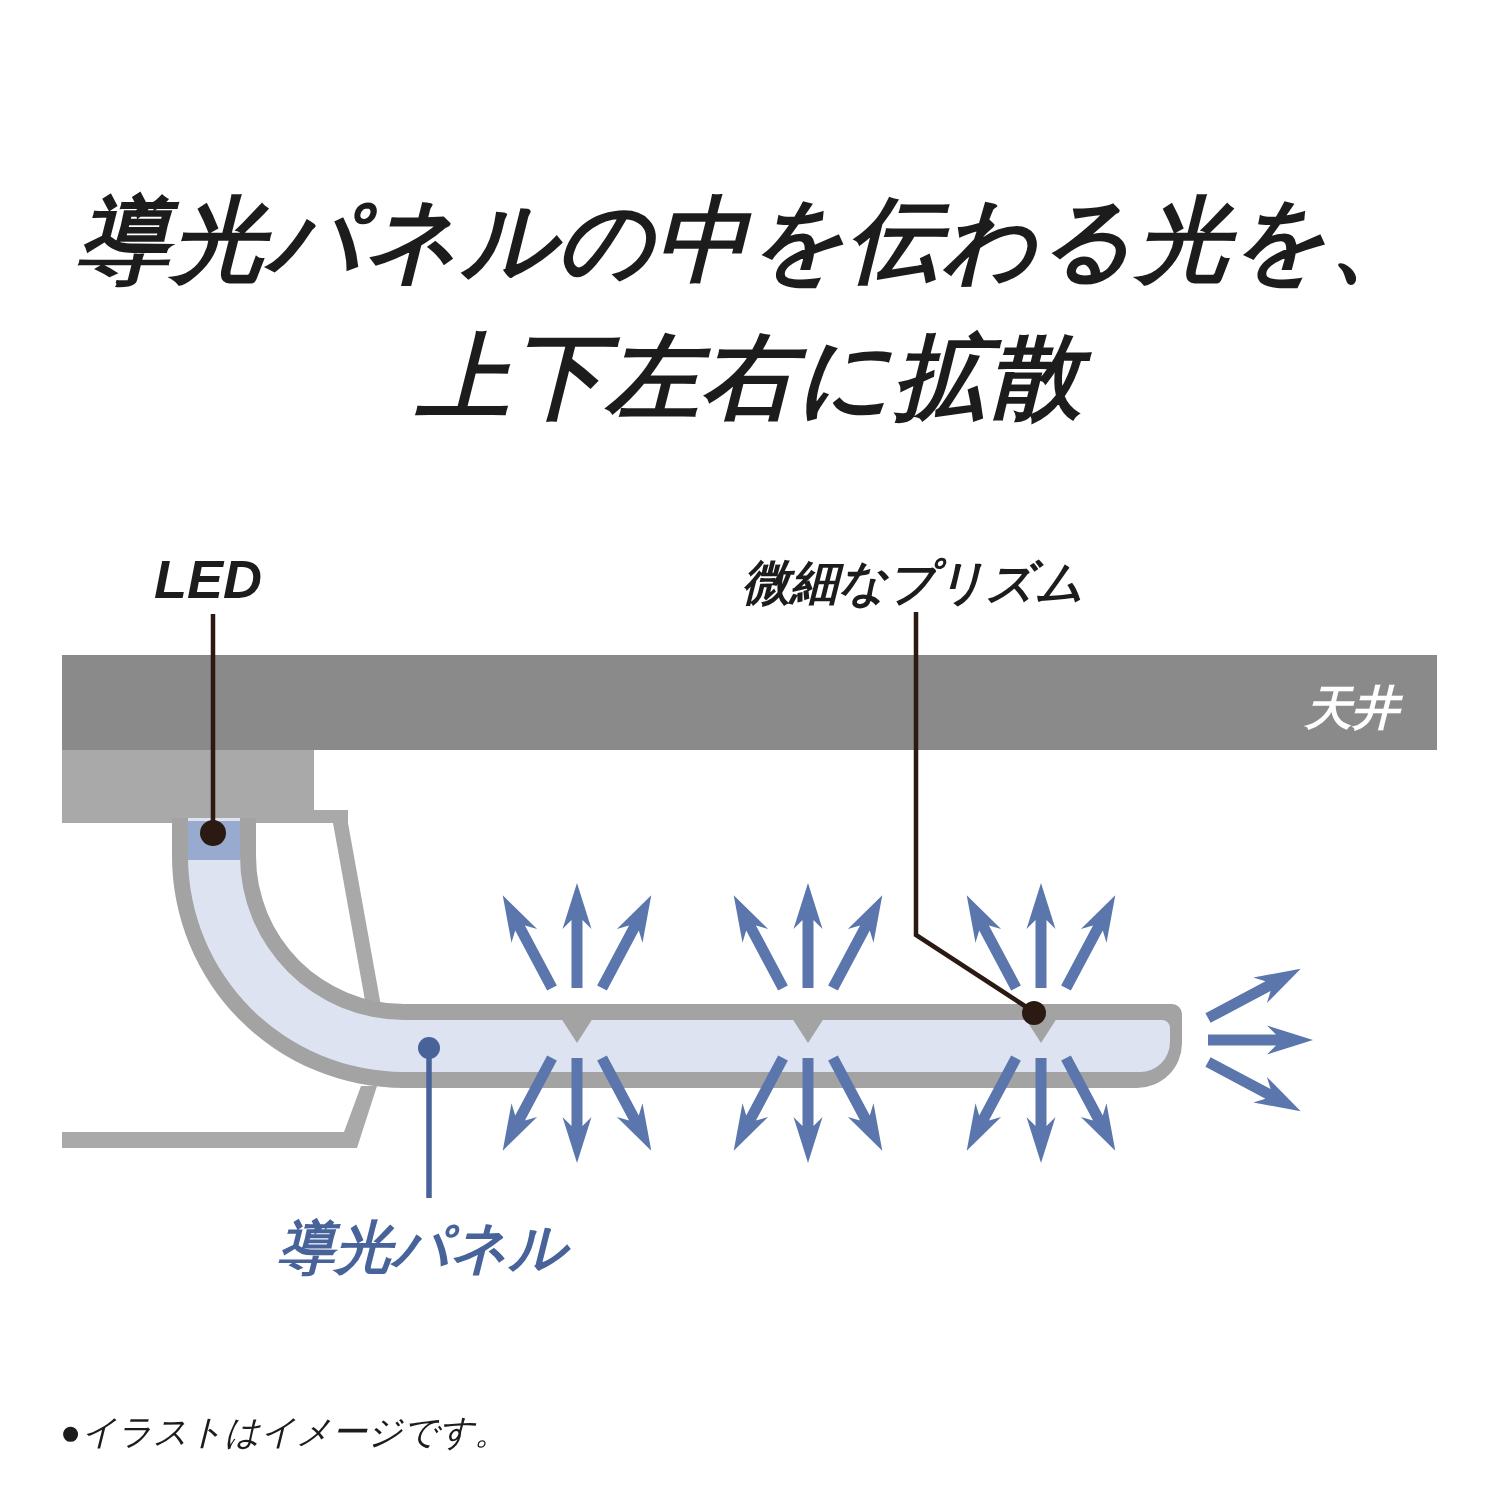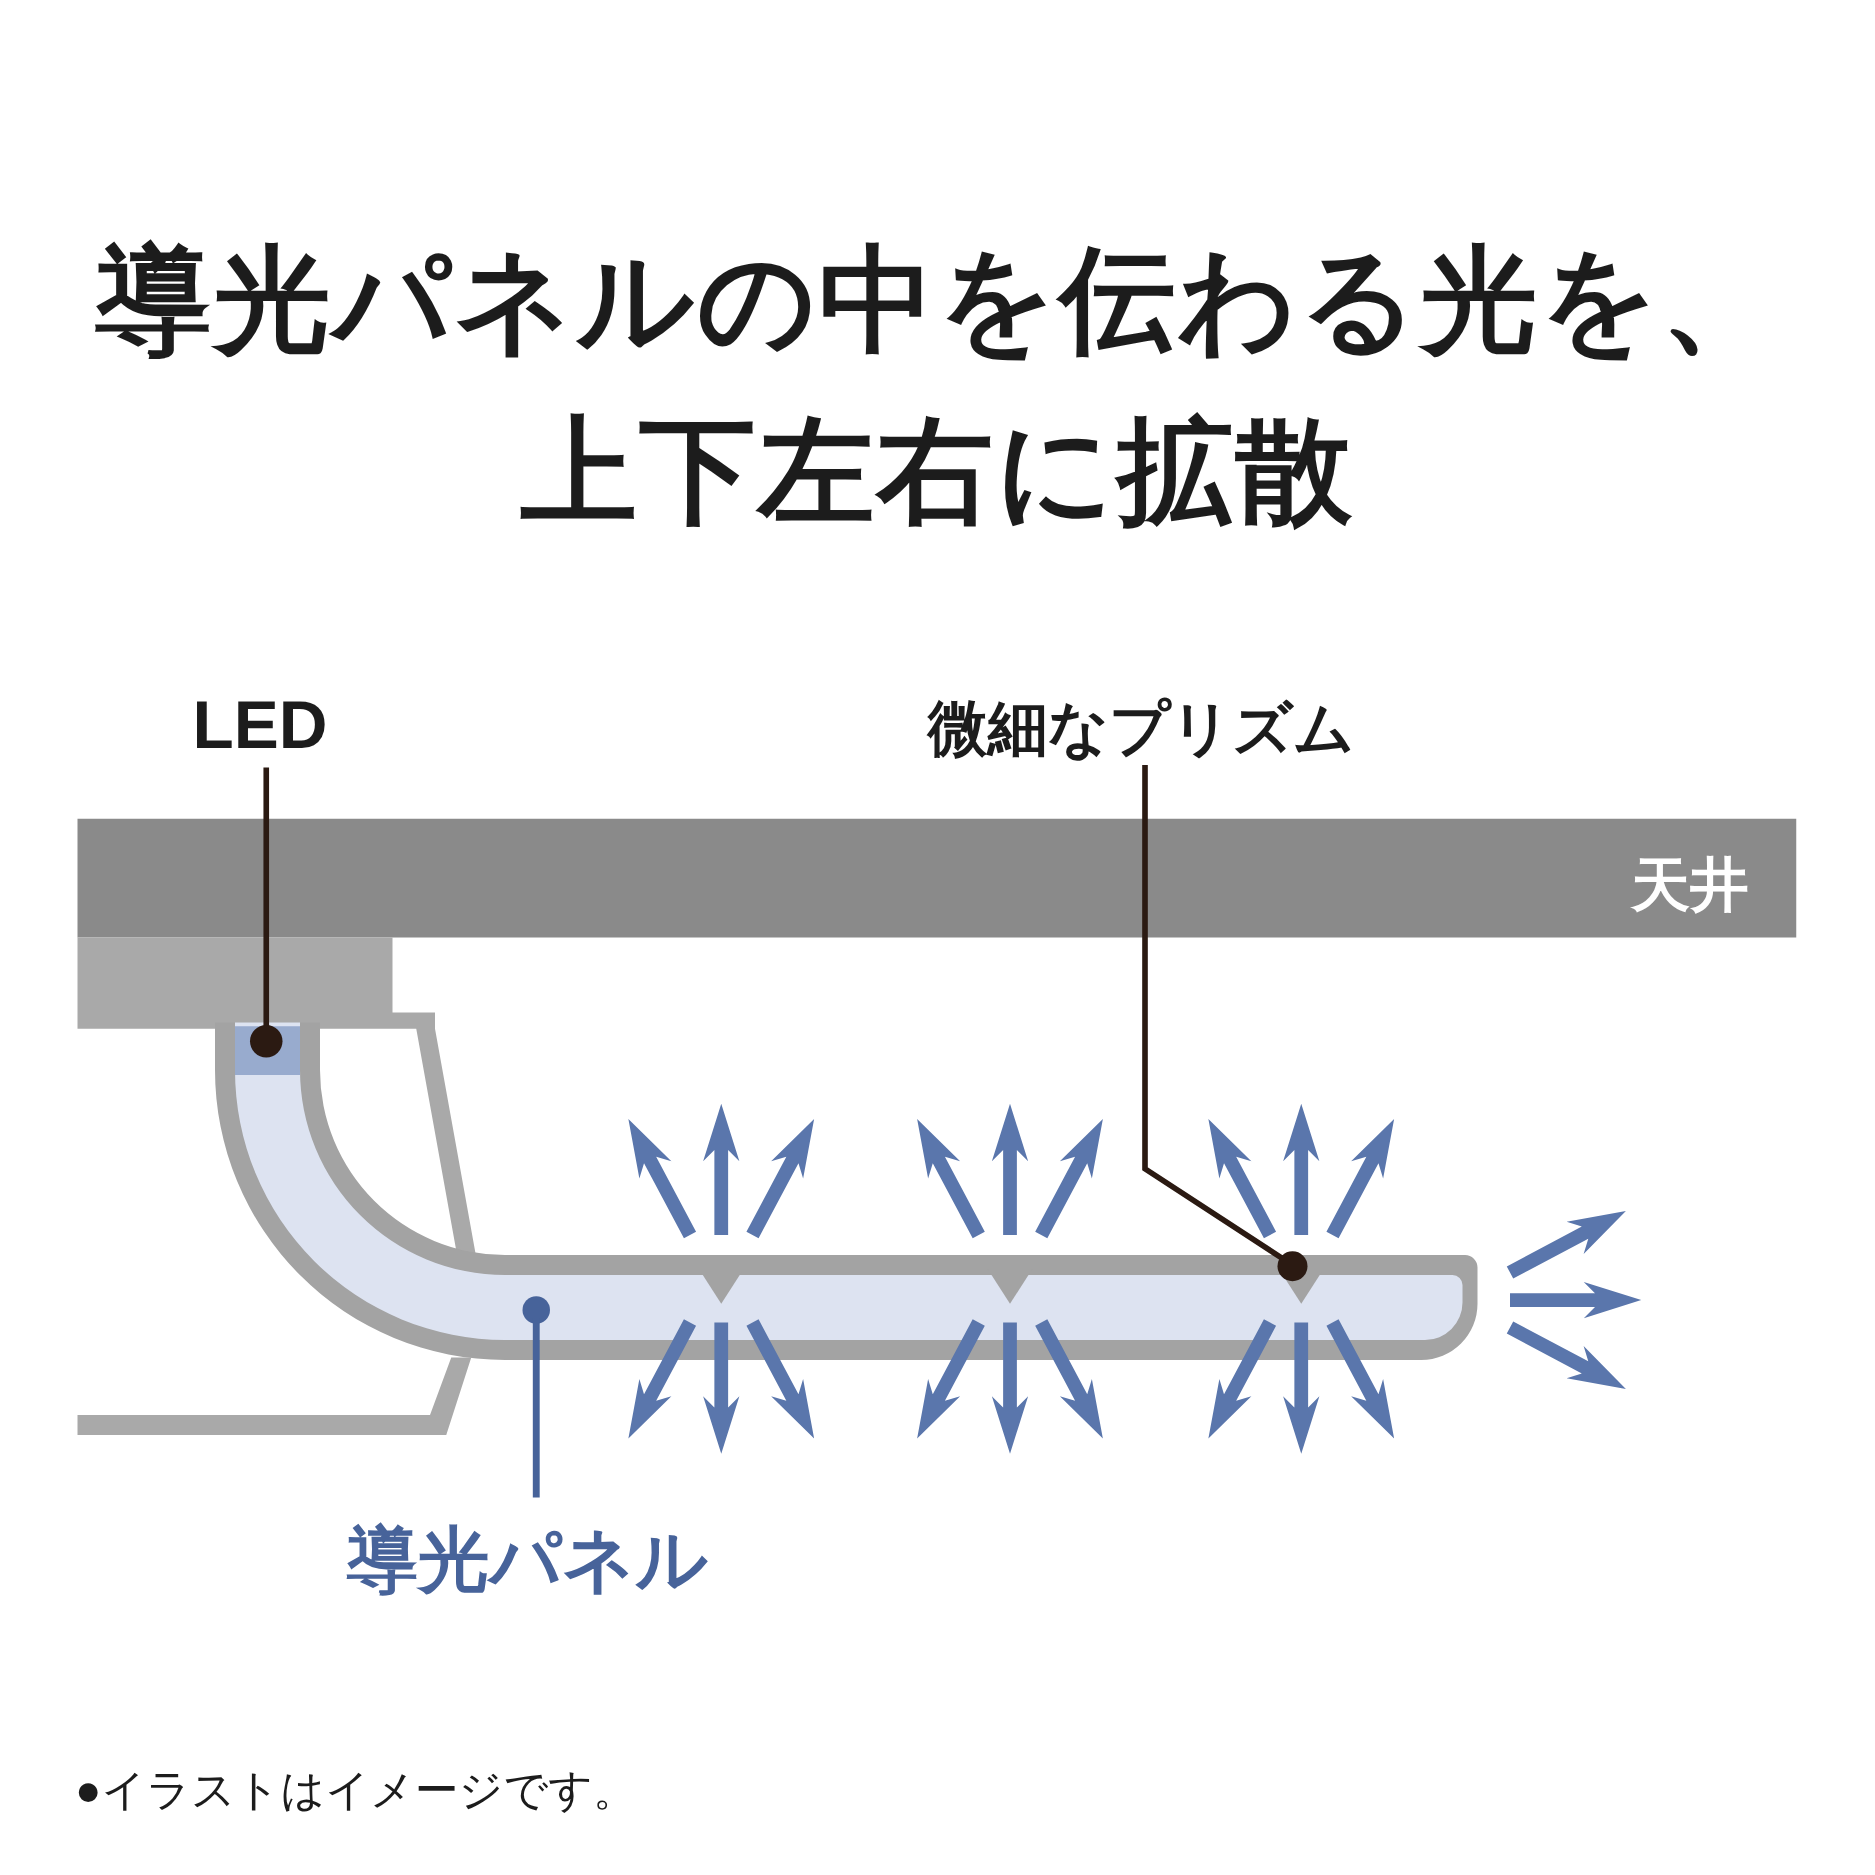--- a/index.html
+++ b/index.html
@@ -7,20 +7,21 @@
     padding: 0;
     background: #ffffff;
   }
   .page {
     position: relative;
     width: 1500px;
     height: 1500px;
     background: #ffffff;
     overflow: hidden;
     font-family: "Liberation Sans", sans-serif;
+    font-style: italic;
   }
   svg {
     display: block;
   }
   text {
     font-family: "Liberation Sans", sans-serif;
   }
   .title-text {
     font-weight: 900;
     font-size: 93px;

